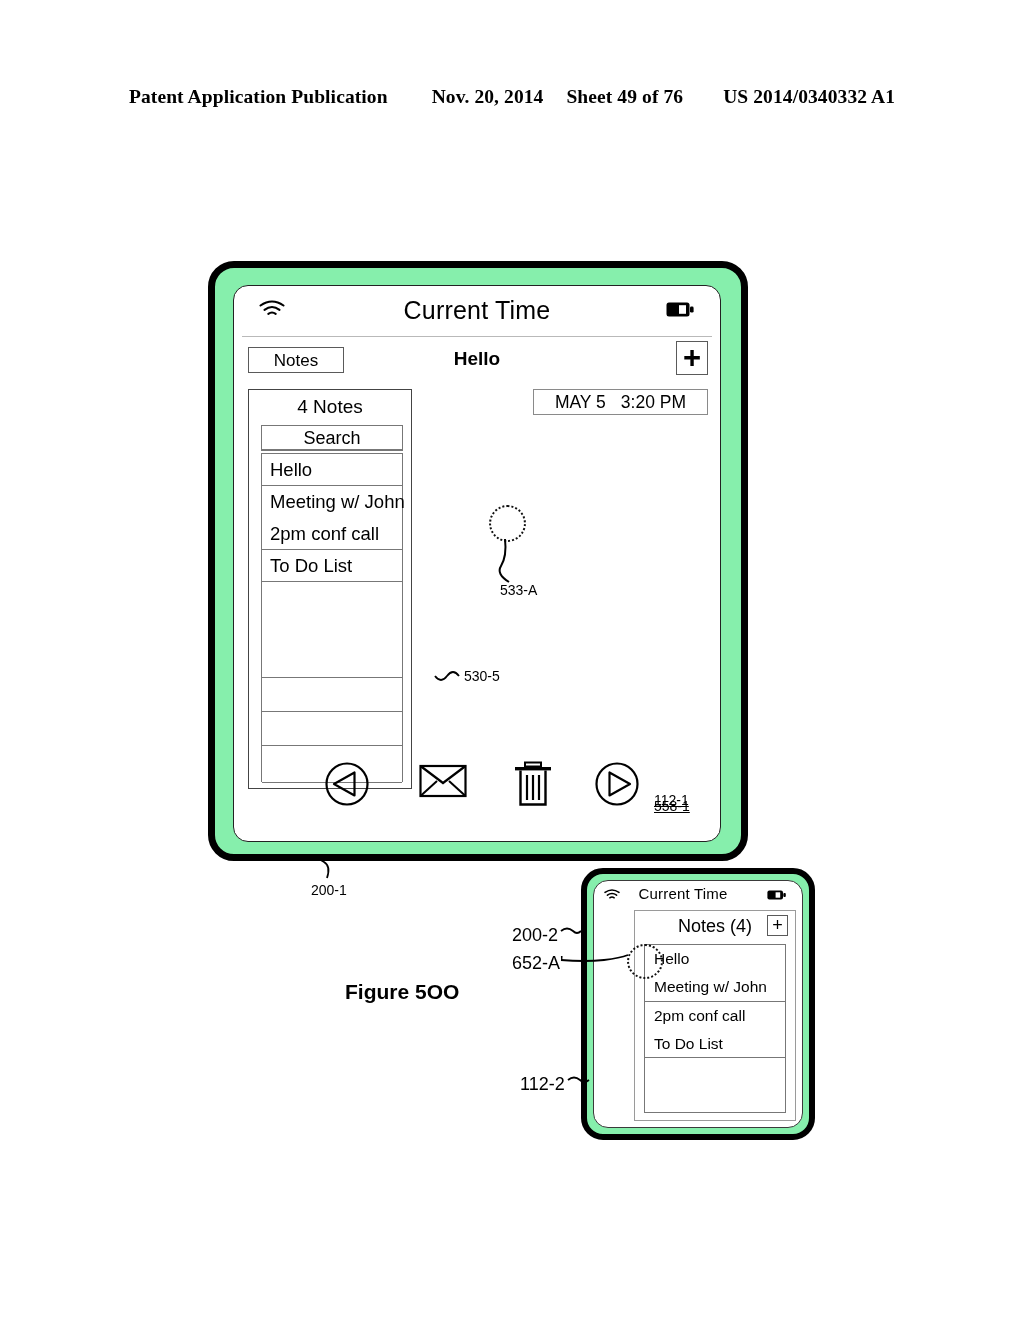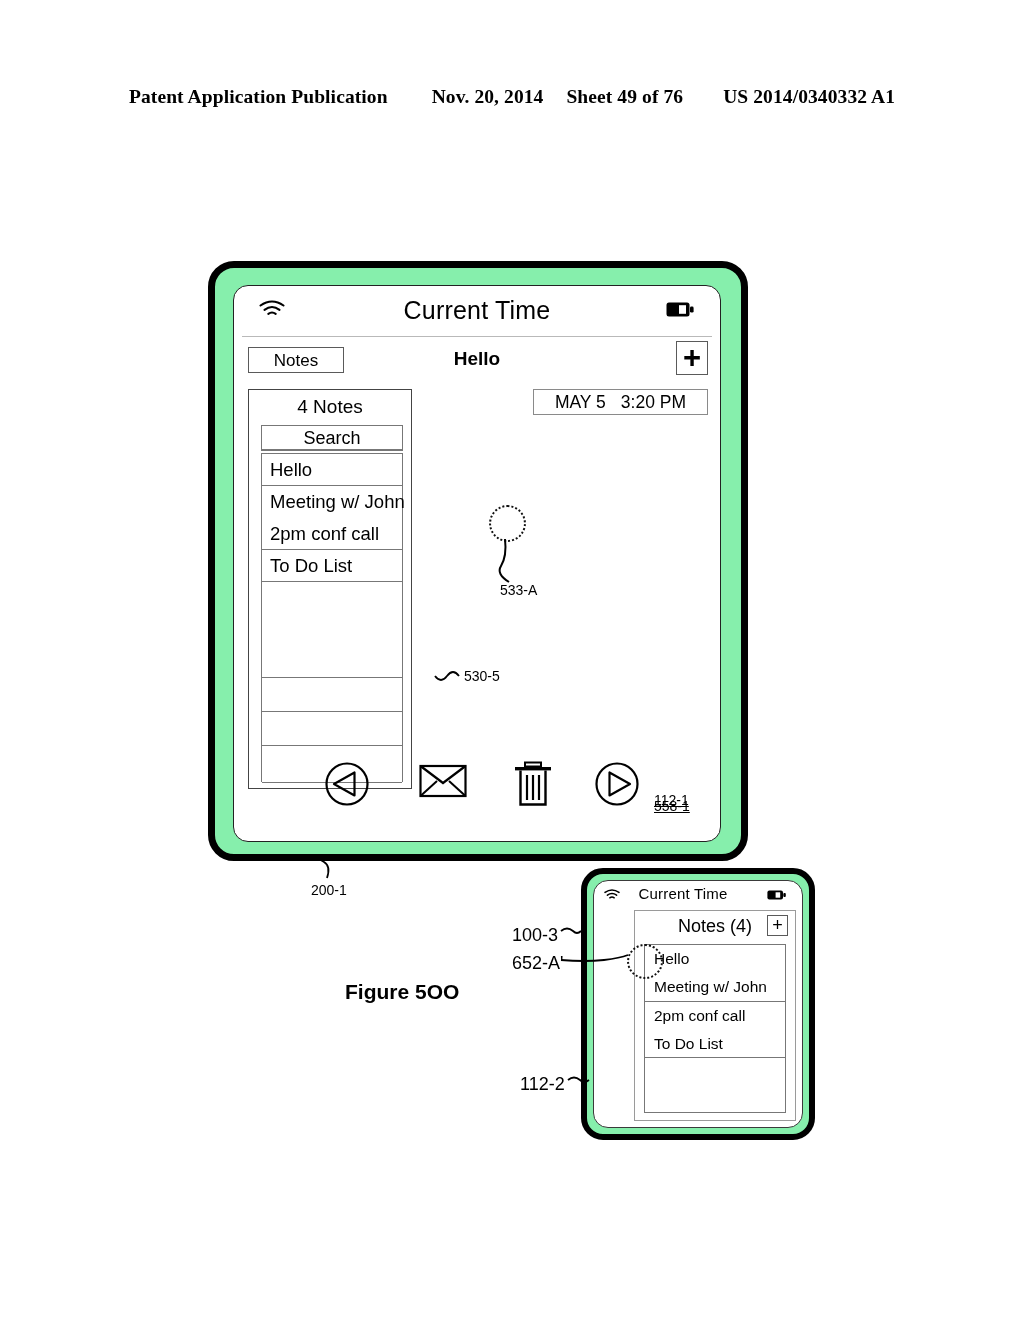--- a/index.html
+++ b/index.html
@@ -530,21 +530,21 @@
   </div>
 </div>
 
 <div id="touch-533ap" class="touch-circle"></div>
 
 <div id="ref-533a" class="ref-label">533-A</div>
 <div id="ref-530-5" class="ref-label">530-5</div>
 <div id="ref-558-1" class="ref-label ref-underline">558-1</div>
 <div id="ref-112-1" class="ref-label ref-underline">112-1</div>
 <div id="ref-100-1" class="ref-label">200-1</div>
-<div id="ref-100-2" class="ref-label small">100-3</div>
+<div id="ref-100-2" class="ref-label small">200-2</div>
 <div id="ref-533ap" class="ref-label small">652-A'</div>
 <div id="ref-112-2" class="ref-label small">112-2</div>
 
 <div id="figure-caption">Figure 5OO</div>
 
 <svg id="leaders">
 
   <path d="M505 539 Q507 556 501 566 Q496 574 509 582" fill="none" stroke="#000" stroke-width="2"></path>
 
   <path d="M459 676 Q453 668 447 676 Q441 684 435 676" fill="none" stroke="#000" stroke-width="1.8"></path>

